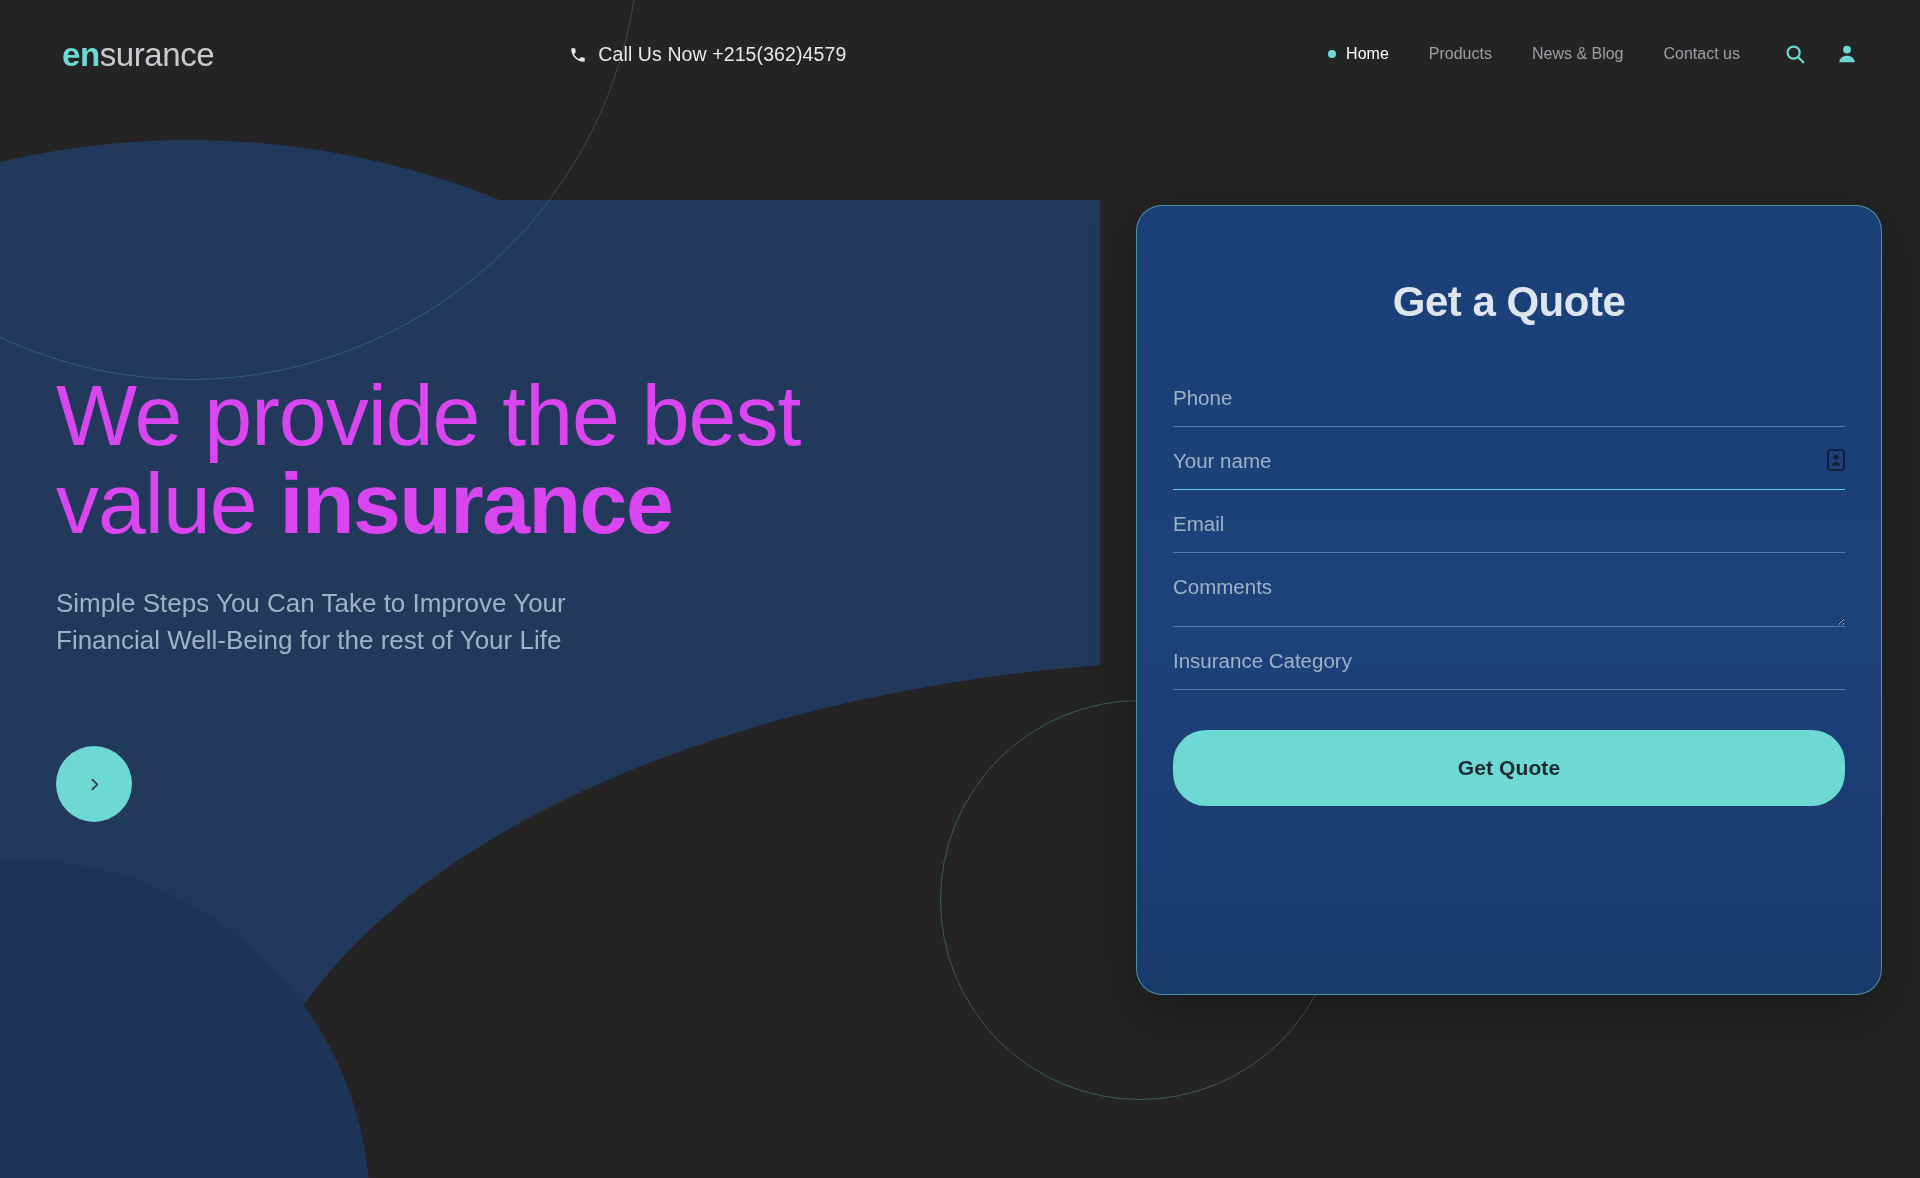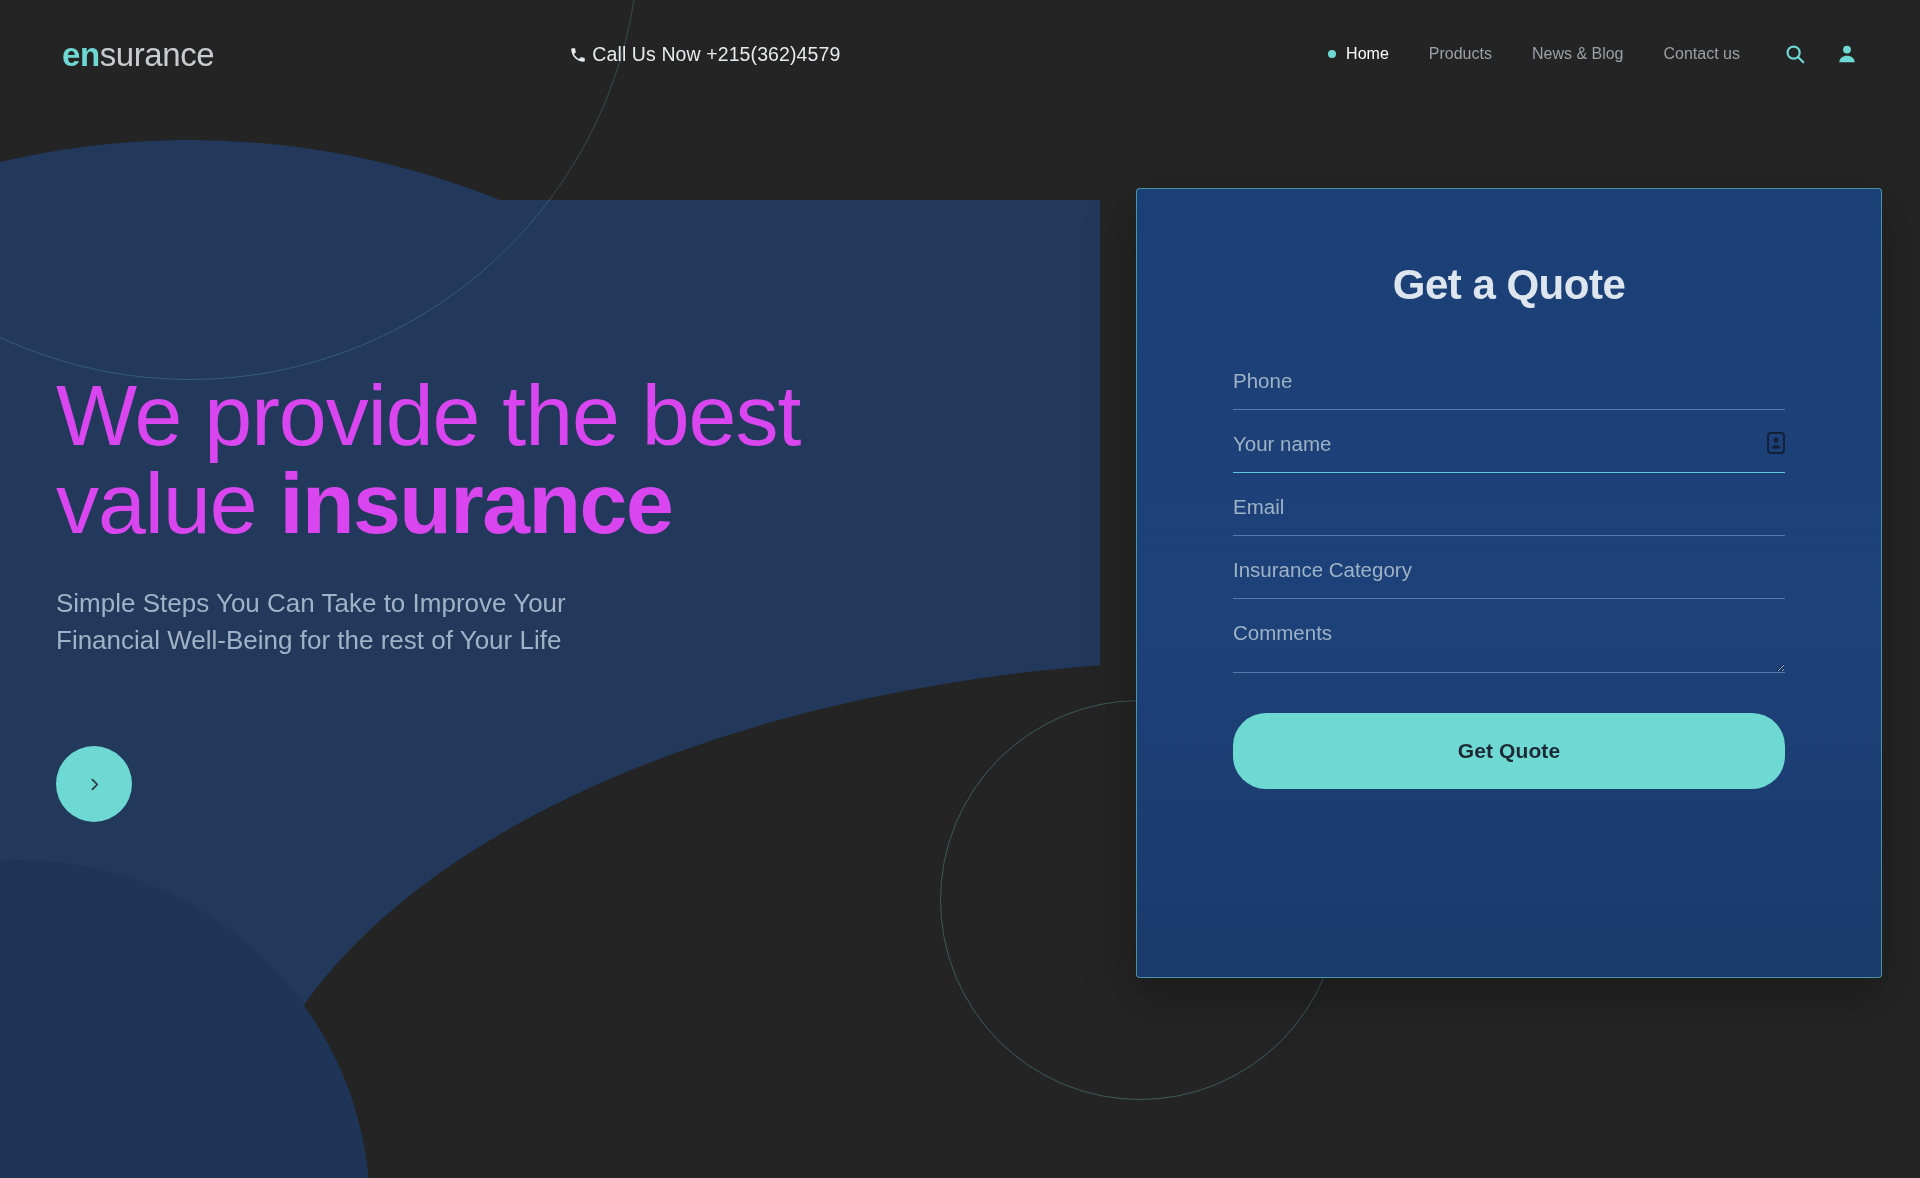--- a/index.html
+++ b/index.html
@@ -129,21 +129,21 @@
     line-height: 1;
     white-space: nowrap;
     user-select: none;
   }
   .logo .en { color: #6dd9d2; font-weight: 700; }
   .logo .surance { color: #c8ccd0; font-weight: 400; }
 
   .phone-block {
     display: flex;
     align-items: center;
-    gap: 5px;
+    gap: 11px;
     margin-left: 355px;
     margin-top: 5px;
     white-space: nowrap;
   }
   .phone-icon { width: 18px; height: 18px; display: block; }
   .phone-text {
     color: #e7e9ea;
     font-size: 19.5px;
     letter-spacing: .1px;
   }
@@ -218,28 +218,28 @@
     align-items: center;
     justify-content: center;
     cursor: pointer;
     border: none;
   }
 
   
   .quote-card {
     position: absolute;
     left: 1136px;
-    top: 188px;
+    top: 205px;
     width: 746px;
     height: 790px;
-    border-radius: 4px;
+    border-radius: 26px;
     background: linear-gradient(180deg, #1b4076 0%, #1d4179 55%, #1a3a6b 100%);
     border: 1px solid rgba(109,217,210,.55);
     z-index: 15;
-    padding: 0 96px;
+    padding: 0 36px;
     box-shadow: 0 18px 50px rgba(0,0,0,.28);
   }
   .quote-title {
     text-align: center;
     color: #dde6ef;
     font-size: 42px;
     font-weight: 700;
     letter-spacing: -.5px;
     padding-top: 72px;
   }
@@ -390,24 +390,24 @@
           <circle cx="9" cy="8" r="2.6" fill="#13203a"></circle>
           <path d="M4.6 16.4c0-2.3 2-3.5 4.4-3.5s4.4 1.2 4.4 3.5z" fill="#13203a"></path>
         </svg>
       </div>
 
       <div class="field">
         <input type="text" placeholder="Email" style="">
       </div>
 
       <div class="field">
+        <textarea placeholder="Comments" style=""></textarea>
+      </div>
+
+      <div class="field">
         <input type="text" placeholder="Insurance Category" style="">
-      </div>
-
-      <div class="field">
-        <textarea placeholder="Comments" style=""></textarea>
       </div>
 
       <button type="button" class="get-quote-btn">Get Quote</button>
     </form>
   </section>
 
 </div>
 
 </body></html>

